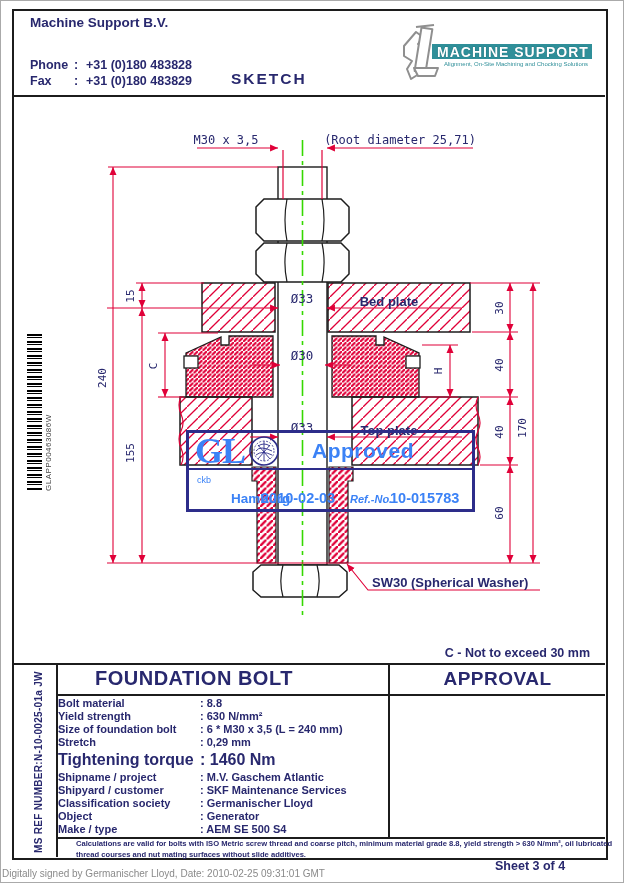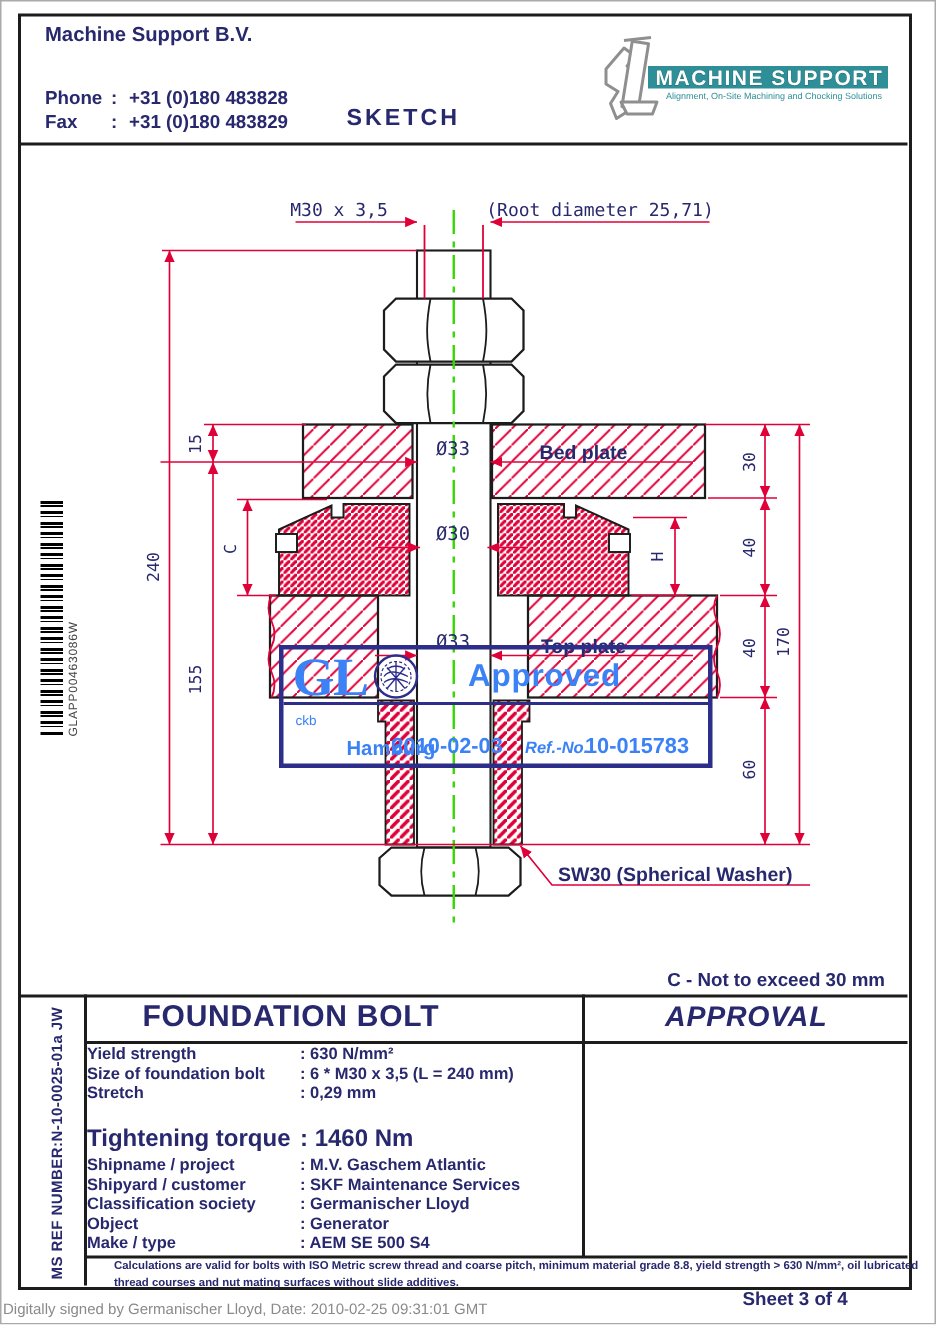--- a/index.html
+++ b/index.html
@@ -34,21 +34,21 @@
   #barcode-text{left:44px;top:491px;transform:rotate(-90deg);transform-origin:0 0;font-size:8px;color:#444;letter-spacing:0.5px;white-space:nowrap;}
   #ms-ref{left:33px;top:853px;transform:rotate(-90deg);transform-origin:0 0;font-size:10px;letter-spacing:0.3px;white-space:nowrap;}
   
   .tline{background:#1c1c1c;}
   #tl-top{left:13px;top:663px;width:592px;height:2px;}
   #tl-head{left:56px;top:694px;width:549px;height:2px;}
   #tl-note{left:56px;top:837px;width:549px;height:1.5px;}
   #tv-left{left:56px;top:663px;width:1.5px;height:194px;}
   #tv-mid{left:388px;top:663px;width:1.5px;height:175px;}
   #tbl-title{left:75px;top:667px;font-size:20px;letter-spacing:0.5px;margin-left:20px;}
-  #tbl-approval{left:390px;top:668px;width:215px;text-align:center;font-size:19px;letter-spacing:0.5px;font-style:italic;}
+  #tbl-approval{left:390px;top:668px;width:215px;text-align:center;font-size:19px;letter-spacing:0.5px;}
   .specrow{height:13px;line-height:13px;font-size:11px;font-weight:bold;color:#28286e;white-space:nowrap;}
   .specrow .lbl{display:inline-block;width:142px;}
   #specs{left:58px;top:697px;}
   #torque-row{left:58px;top:751px;font-size:16px;height:17px;line-height:17px;}
   #torque-row .lbl{width:142px;}
   #project{left:58px;top:771px;}
   #note{left:58px;top:839px;width:540px;font-size:7.6px;font-weight:bold;color:#28286e;line-height:1.4;padding-left:18px;}
   #sheet{left:495px;top:859px;font-size:12.5px;}
   #signature{left:2px;top:868px;font-size:10px;color:#8a8a8a;}
   svg text{user-select:none;}
@@ -225,20 +225,21 @@
 <div id="tl-note" class="abs tline"></div>
 <div id="tv-left" class="abs tline"></div>
 <div id="tv-mid" class="abs tline"></div>
 
 <div id="ms-ref" class="abs navy b">MS REF NUMBER:N-10-0025-01a JW</div>
 
 <div id="tbl-title" class="abs navy b">FOUNDATION BOLT</div>
 <div id="tbl-approval" class="abs navy b">APPROVAL</div>
 
 <div id="specs" class="abs">
+  <div class="specrow"><span class="lbl">Bolt material</span><span class="val">: 8.8</span></div>
   <div class="specrow"><span class="lbl">Yield strength</span><span class="val">: 630 N/mm²</span></div>
   <div class="specrow"><span class="lbl">Size of foundation bolt</span><span class="val">: 6 * M30 x 3,5 (L = 240 mm)</span></div>
   <div class="specrow"><span class="lbl">Stretch</span><span class="val">: 0,29 mm</span></div>
 </div>
 
 <div id="torque-row" class="abs specrow">
   <span class="lbl">Tightening torque</span><span class="val">: 1460 Nm</span>
 </div>
 
 <div id="project" class="abs">

